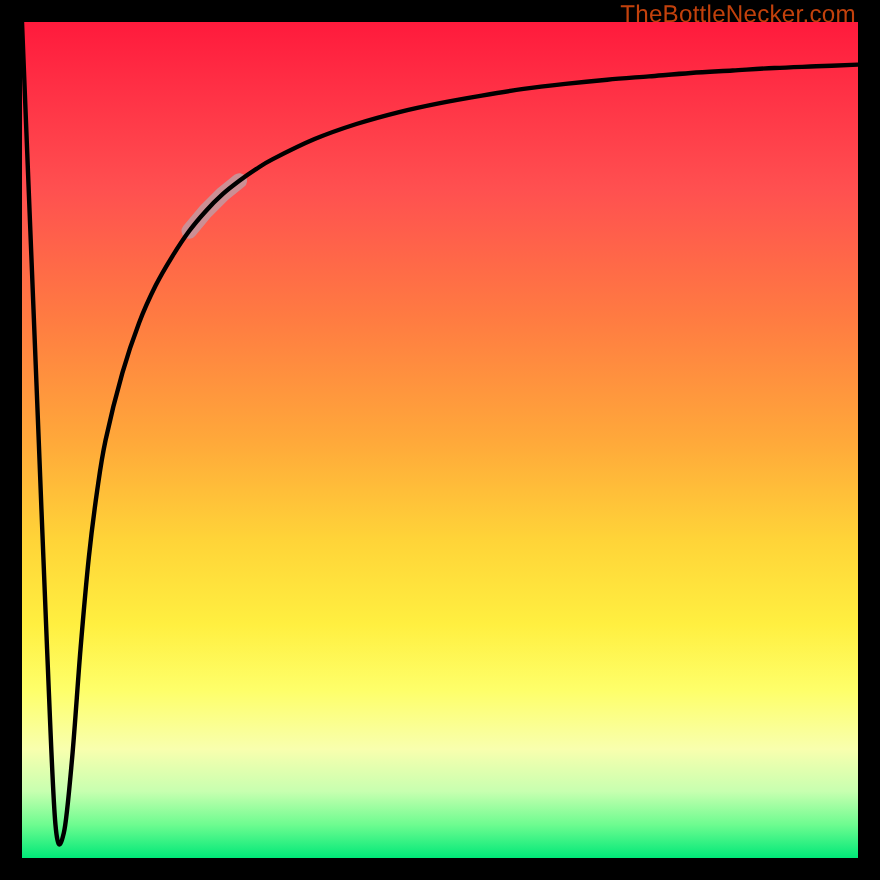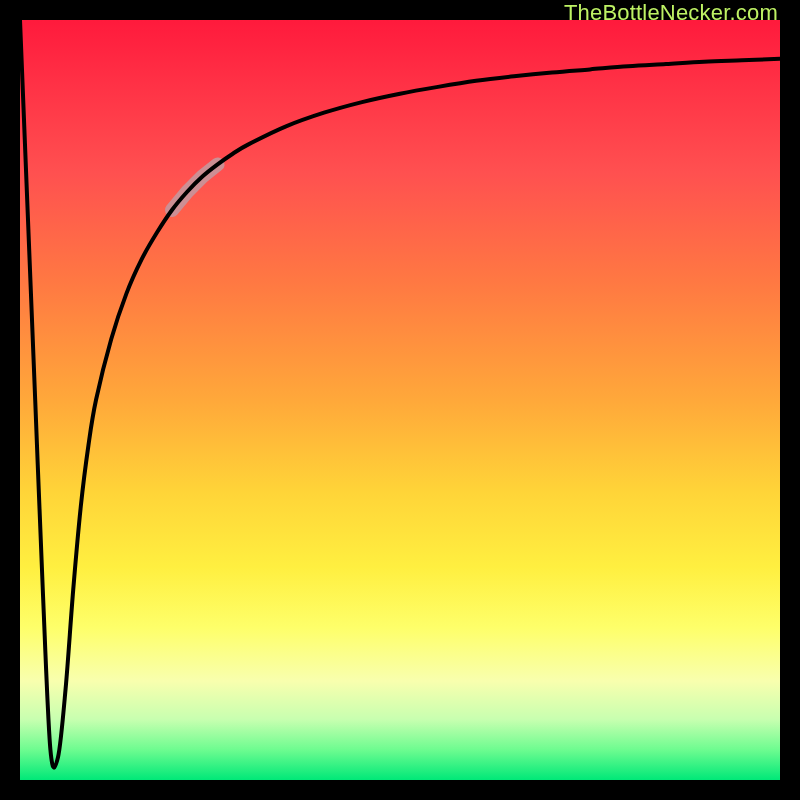--- a/index.html
+++ b/index.html
@@ -37,21 +37,21 @@
       #f8ffae 87%,
       #c8ffb0 92%,
       #6efc90 96%,
       #00e878 100%
     );
   }
   .watermark {
     position: absolute;
     top: 0px;
     right: 22px;
-    color: #bef264;
+    color: #c2410c;
     font-size: 22px;
     font-weight: 500;
     letter-spacing: 0.2px;
     user-select: none;
   }
   svg.curve {
     position: absolute;
     left: 0;
     top: 0;
     width: 760px;

